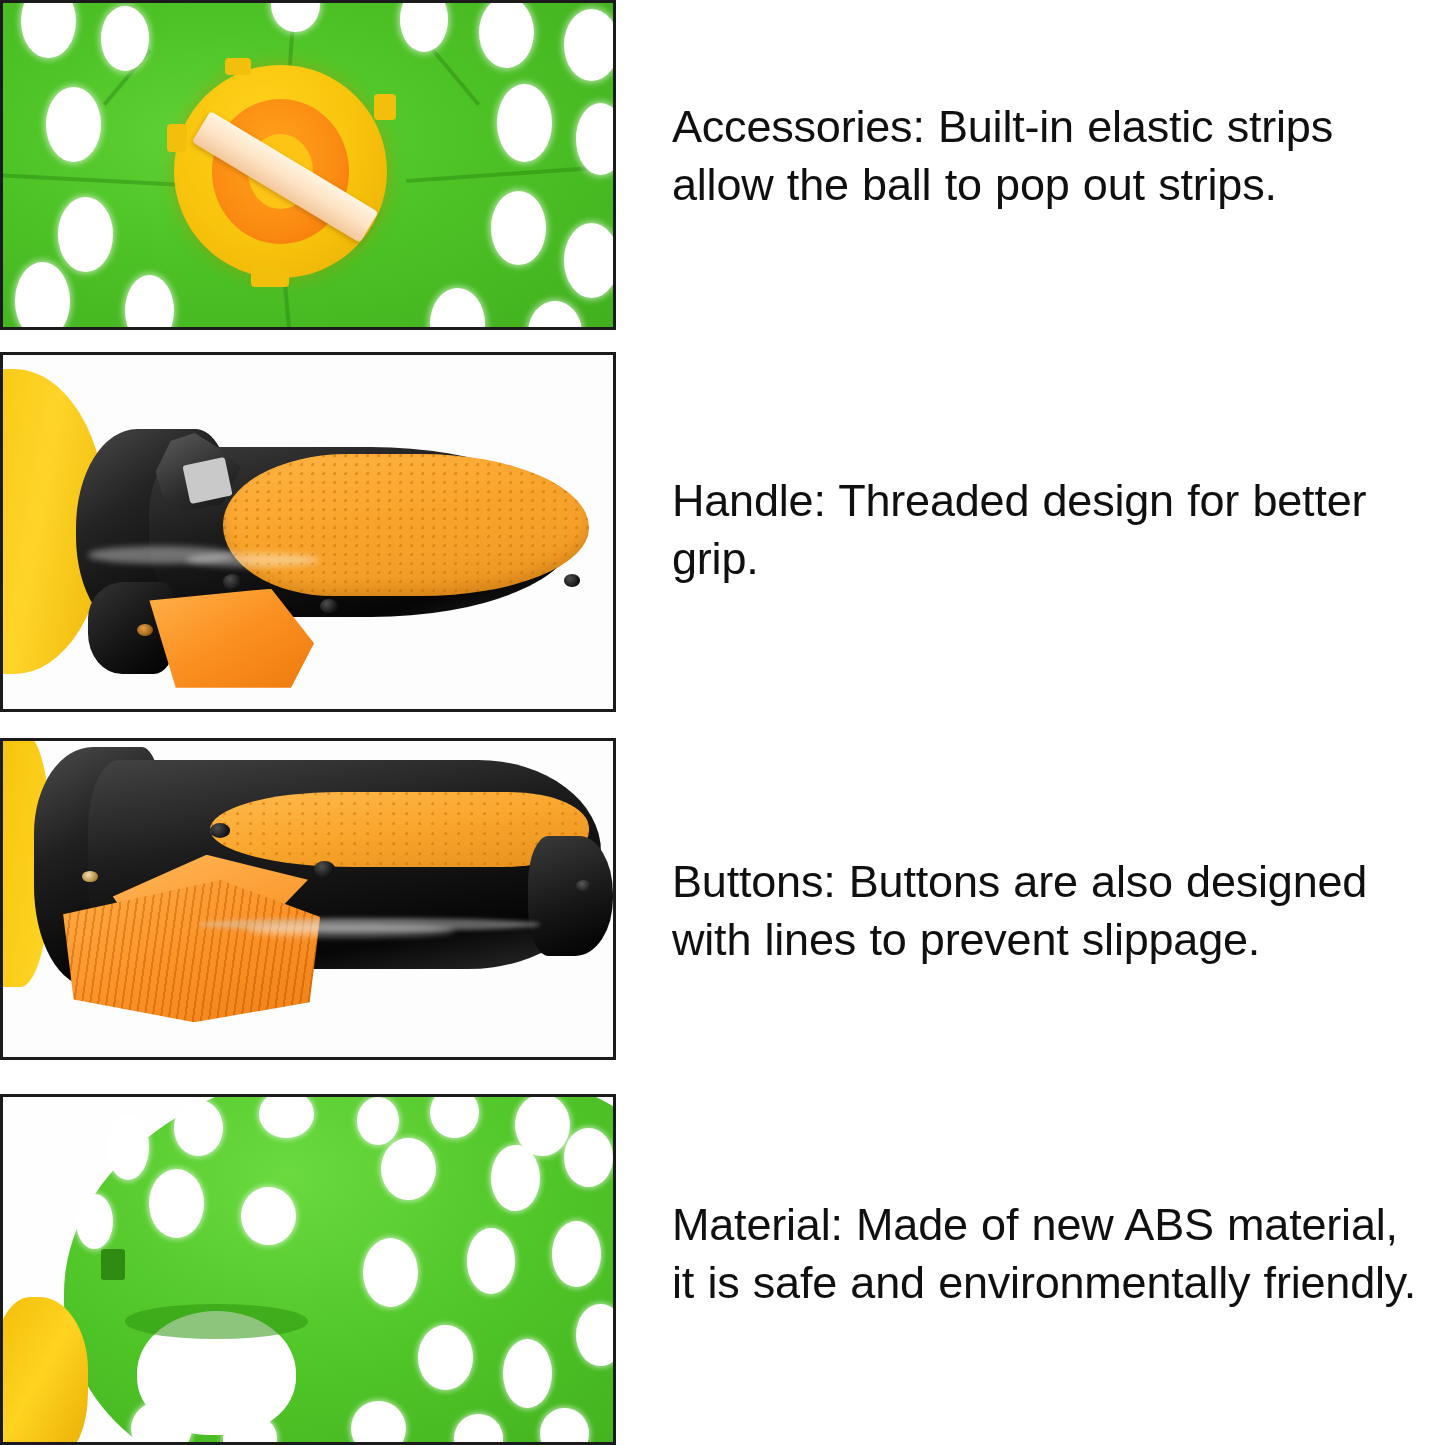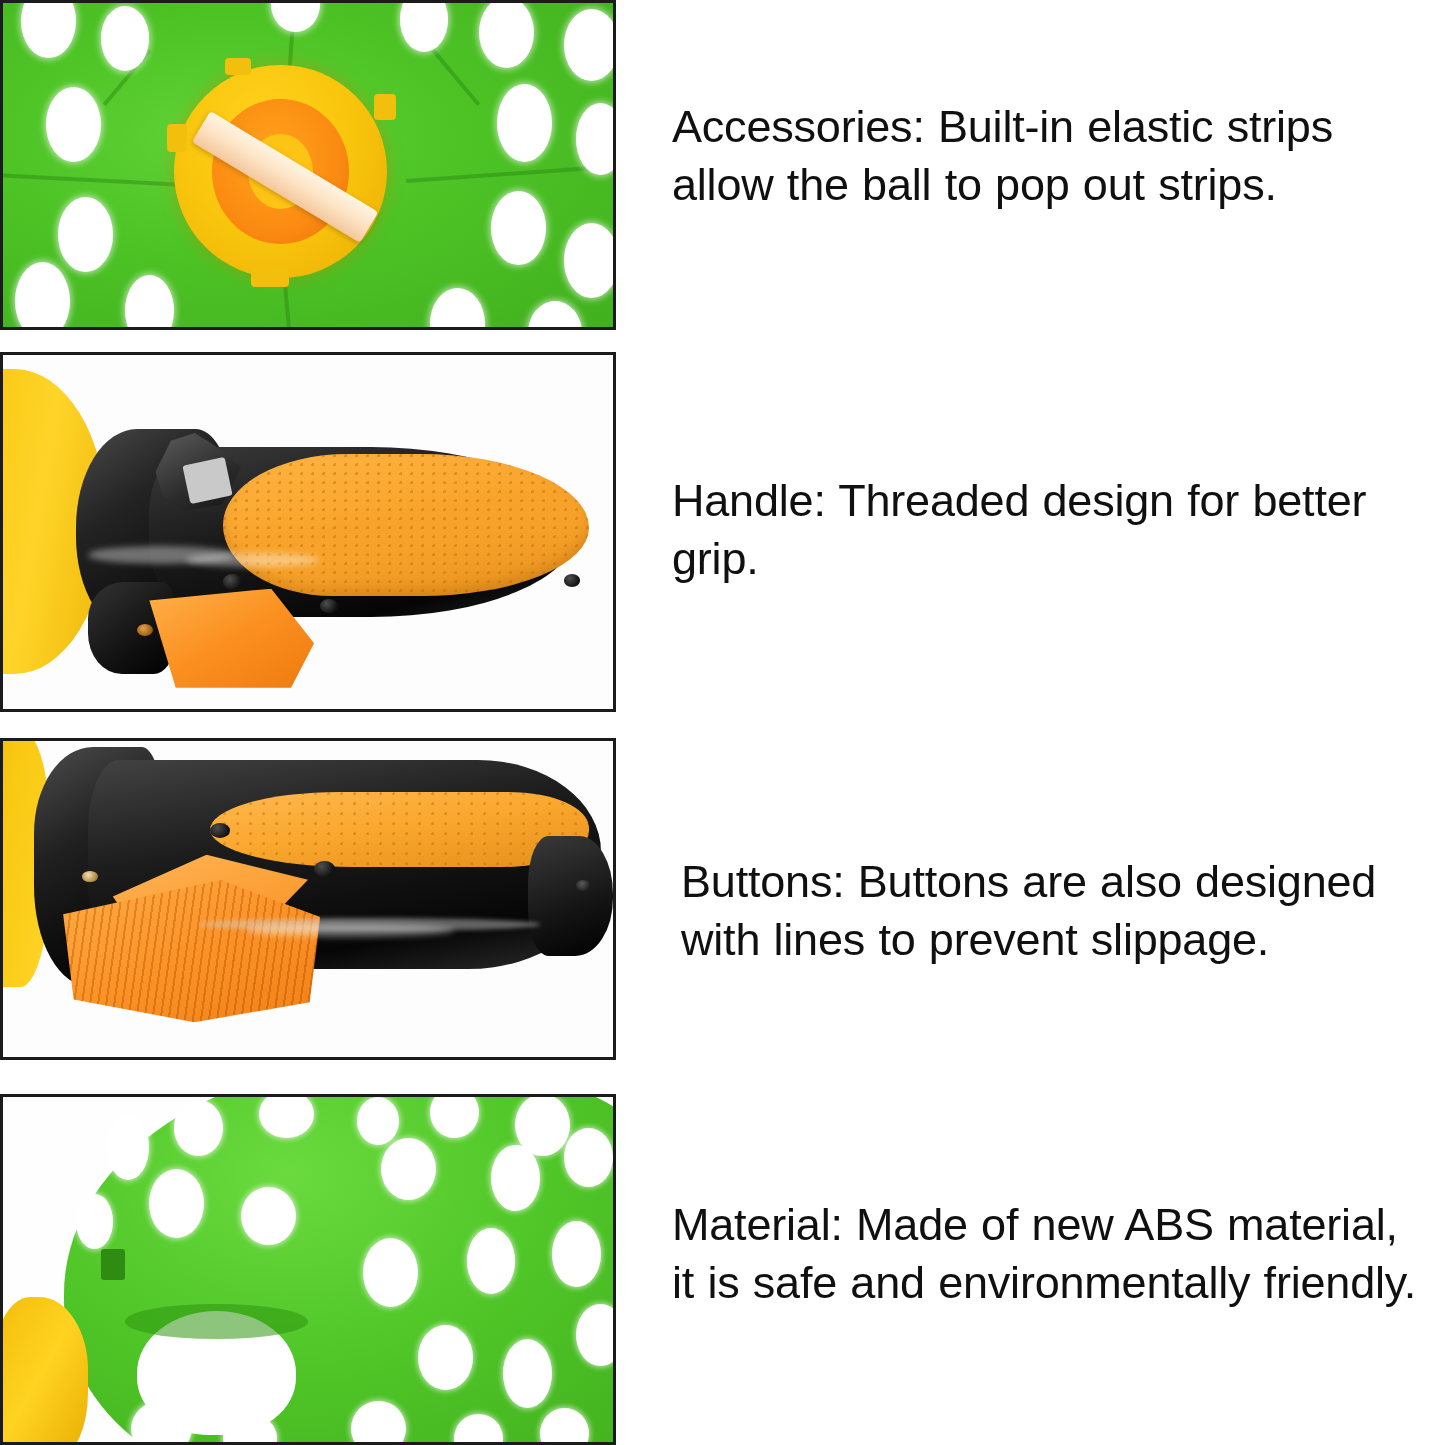--- a/index.html
+++ b/index.html
@@ -50,21 +50,21 @@
   }
 
   
   #row-accessories .photo-frame { top: 0px;    height: 330px; }
   #row-accessories .caption     { top: 98px; }
 
   #row-handle .photo-frame      { top: 352px;  height: 360px; }
   #row-handle .caption          { top: 472px; }
 
   #row-buttons .photo-frame     { top: 738px;  height: 322px; }
-  #row-buttons .caption         { top: 853px; margin-left: 9px; }
+  #row-buttons .caption         { top: 853px; }
 
   #row-material .photo-frame    { top: 1094px; height: 351px; }
   #row-material .caption        { top: 1196px; }
 
   
   .scene { position: absolute; inset: 0; }
 
   .basket-inner {
     position: absolute; inset: -4%;
     background:

